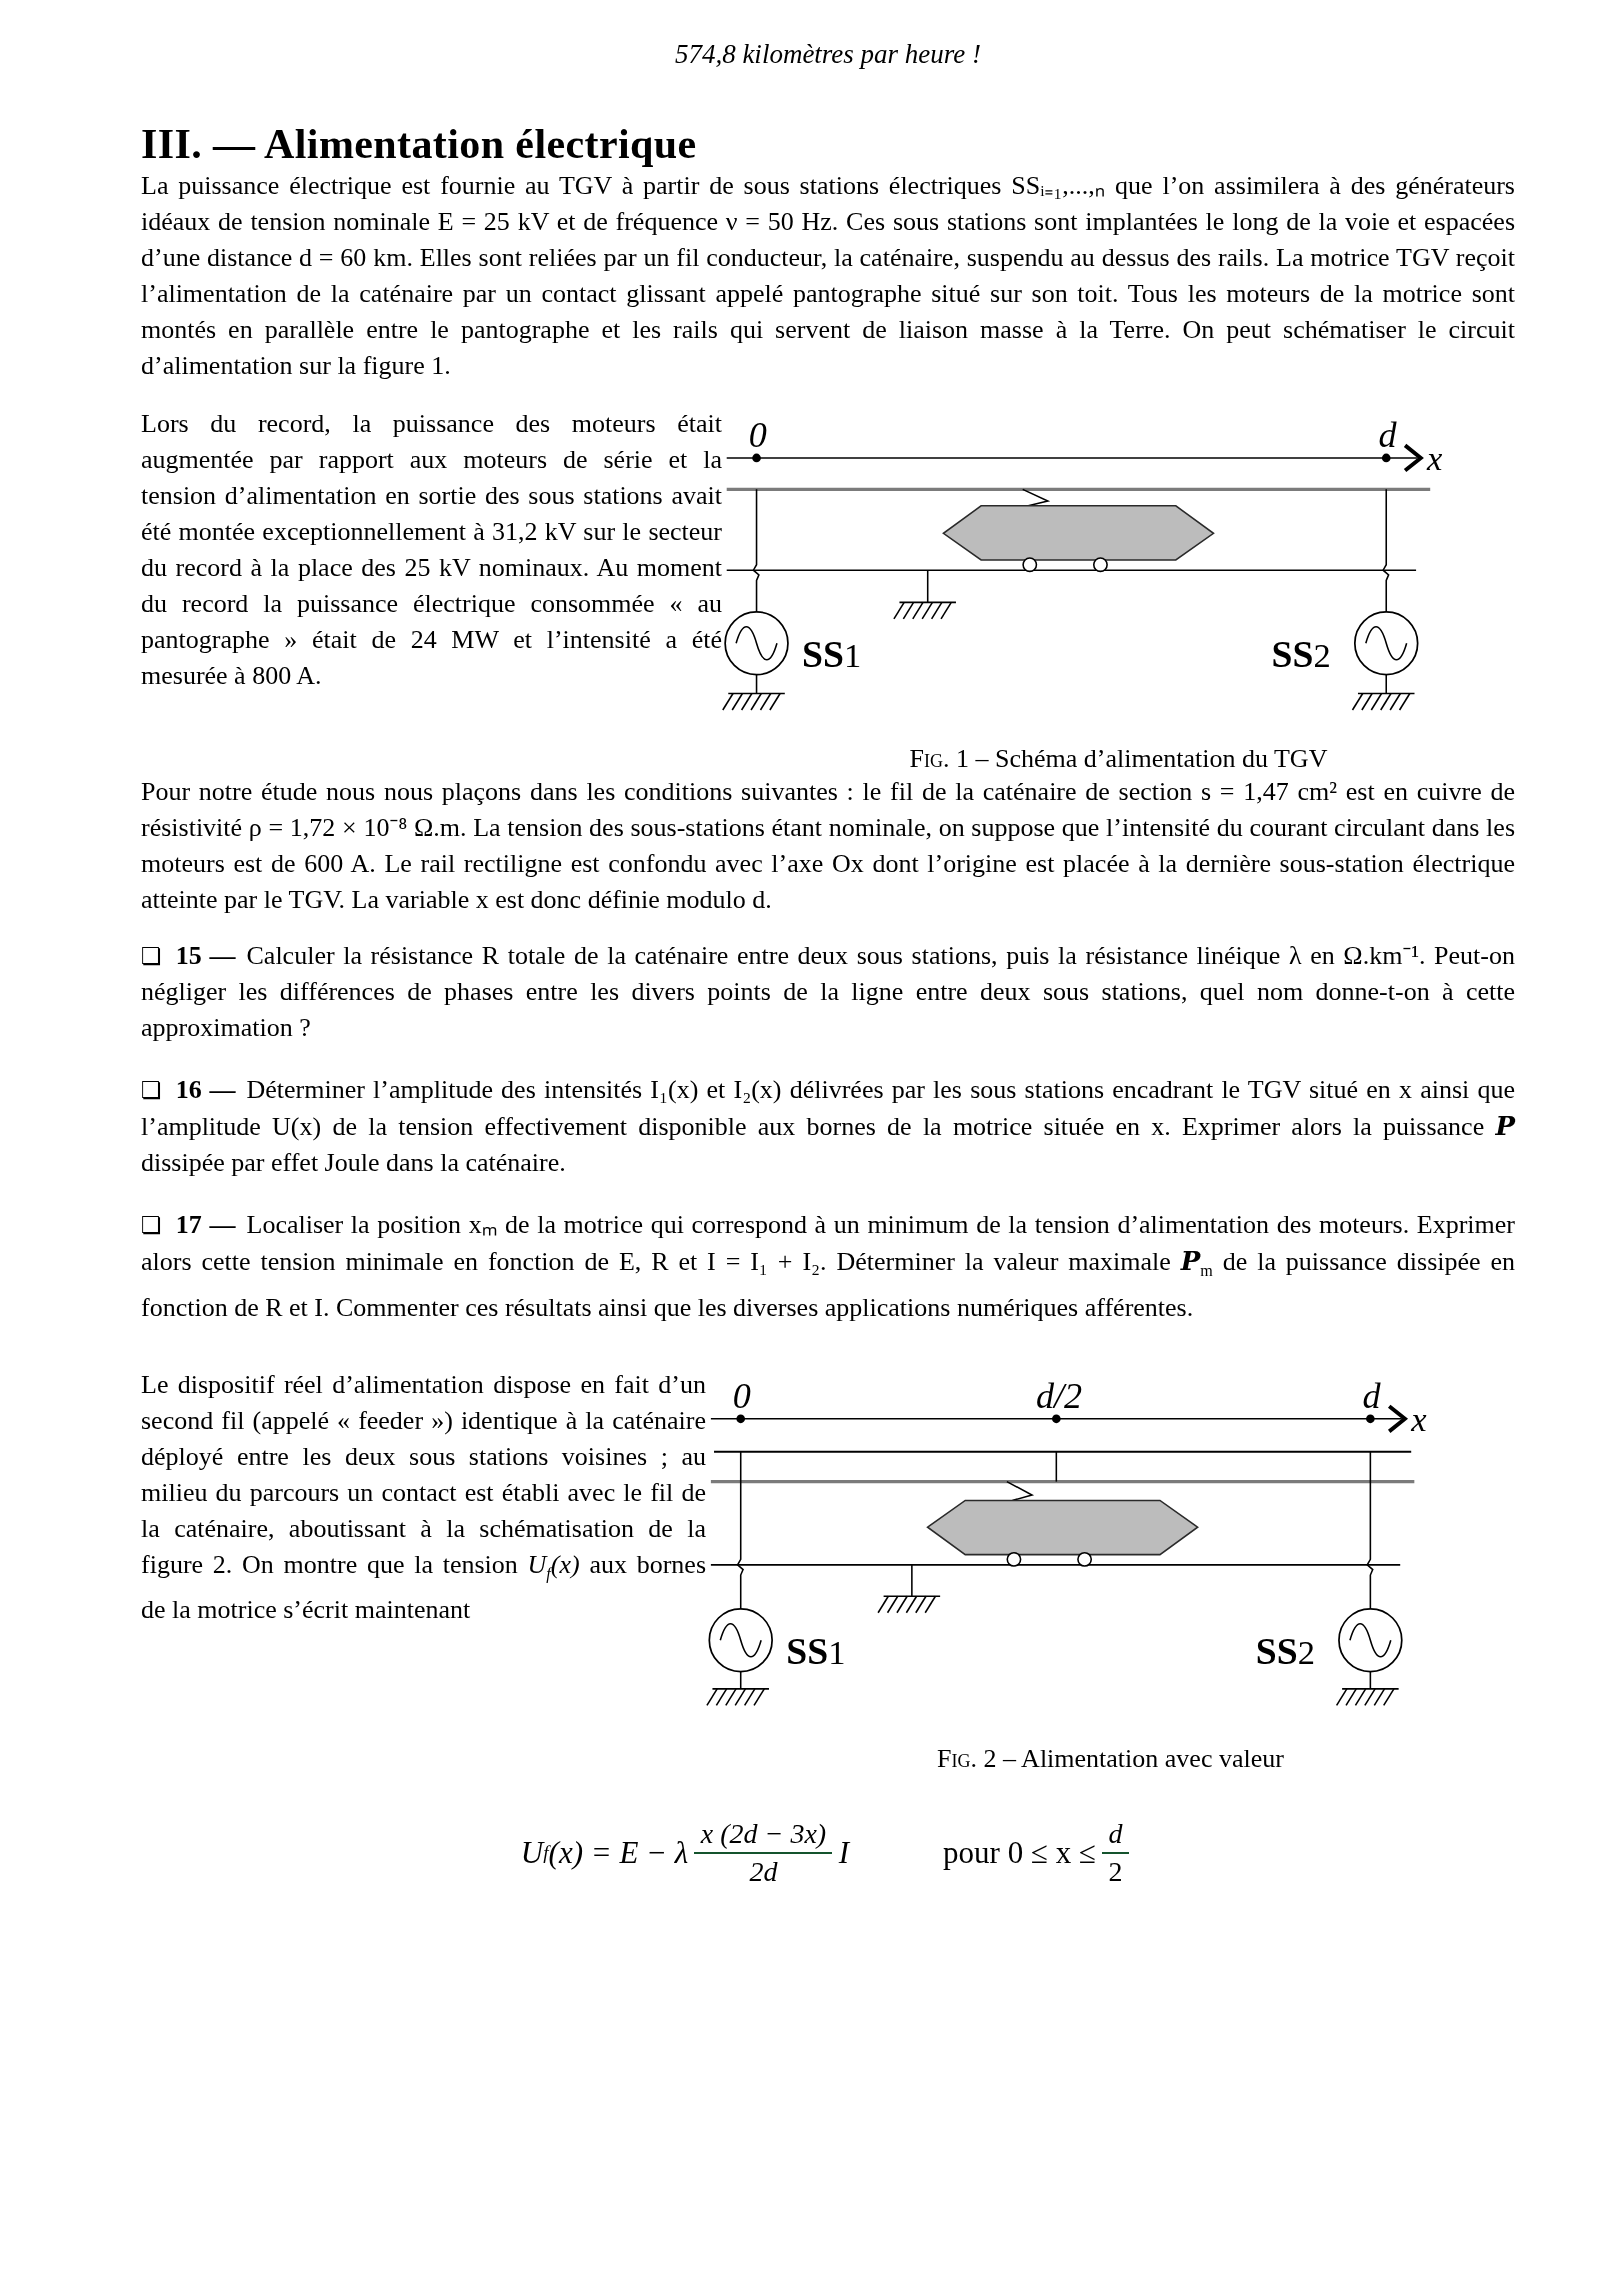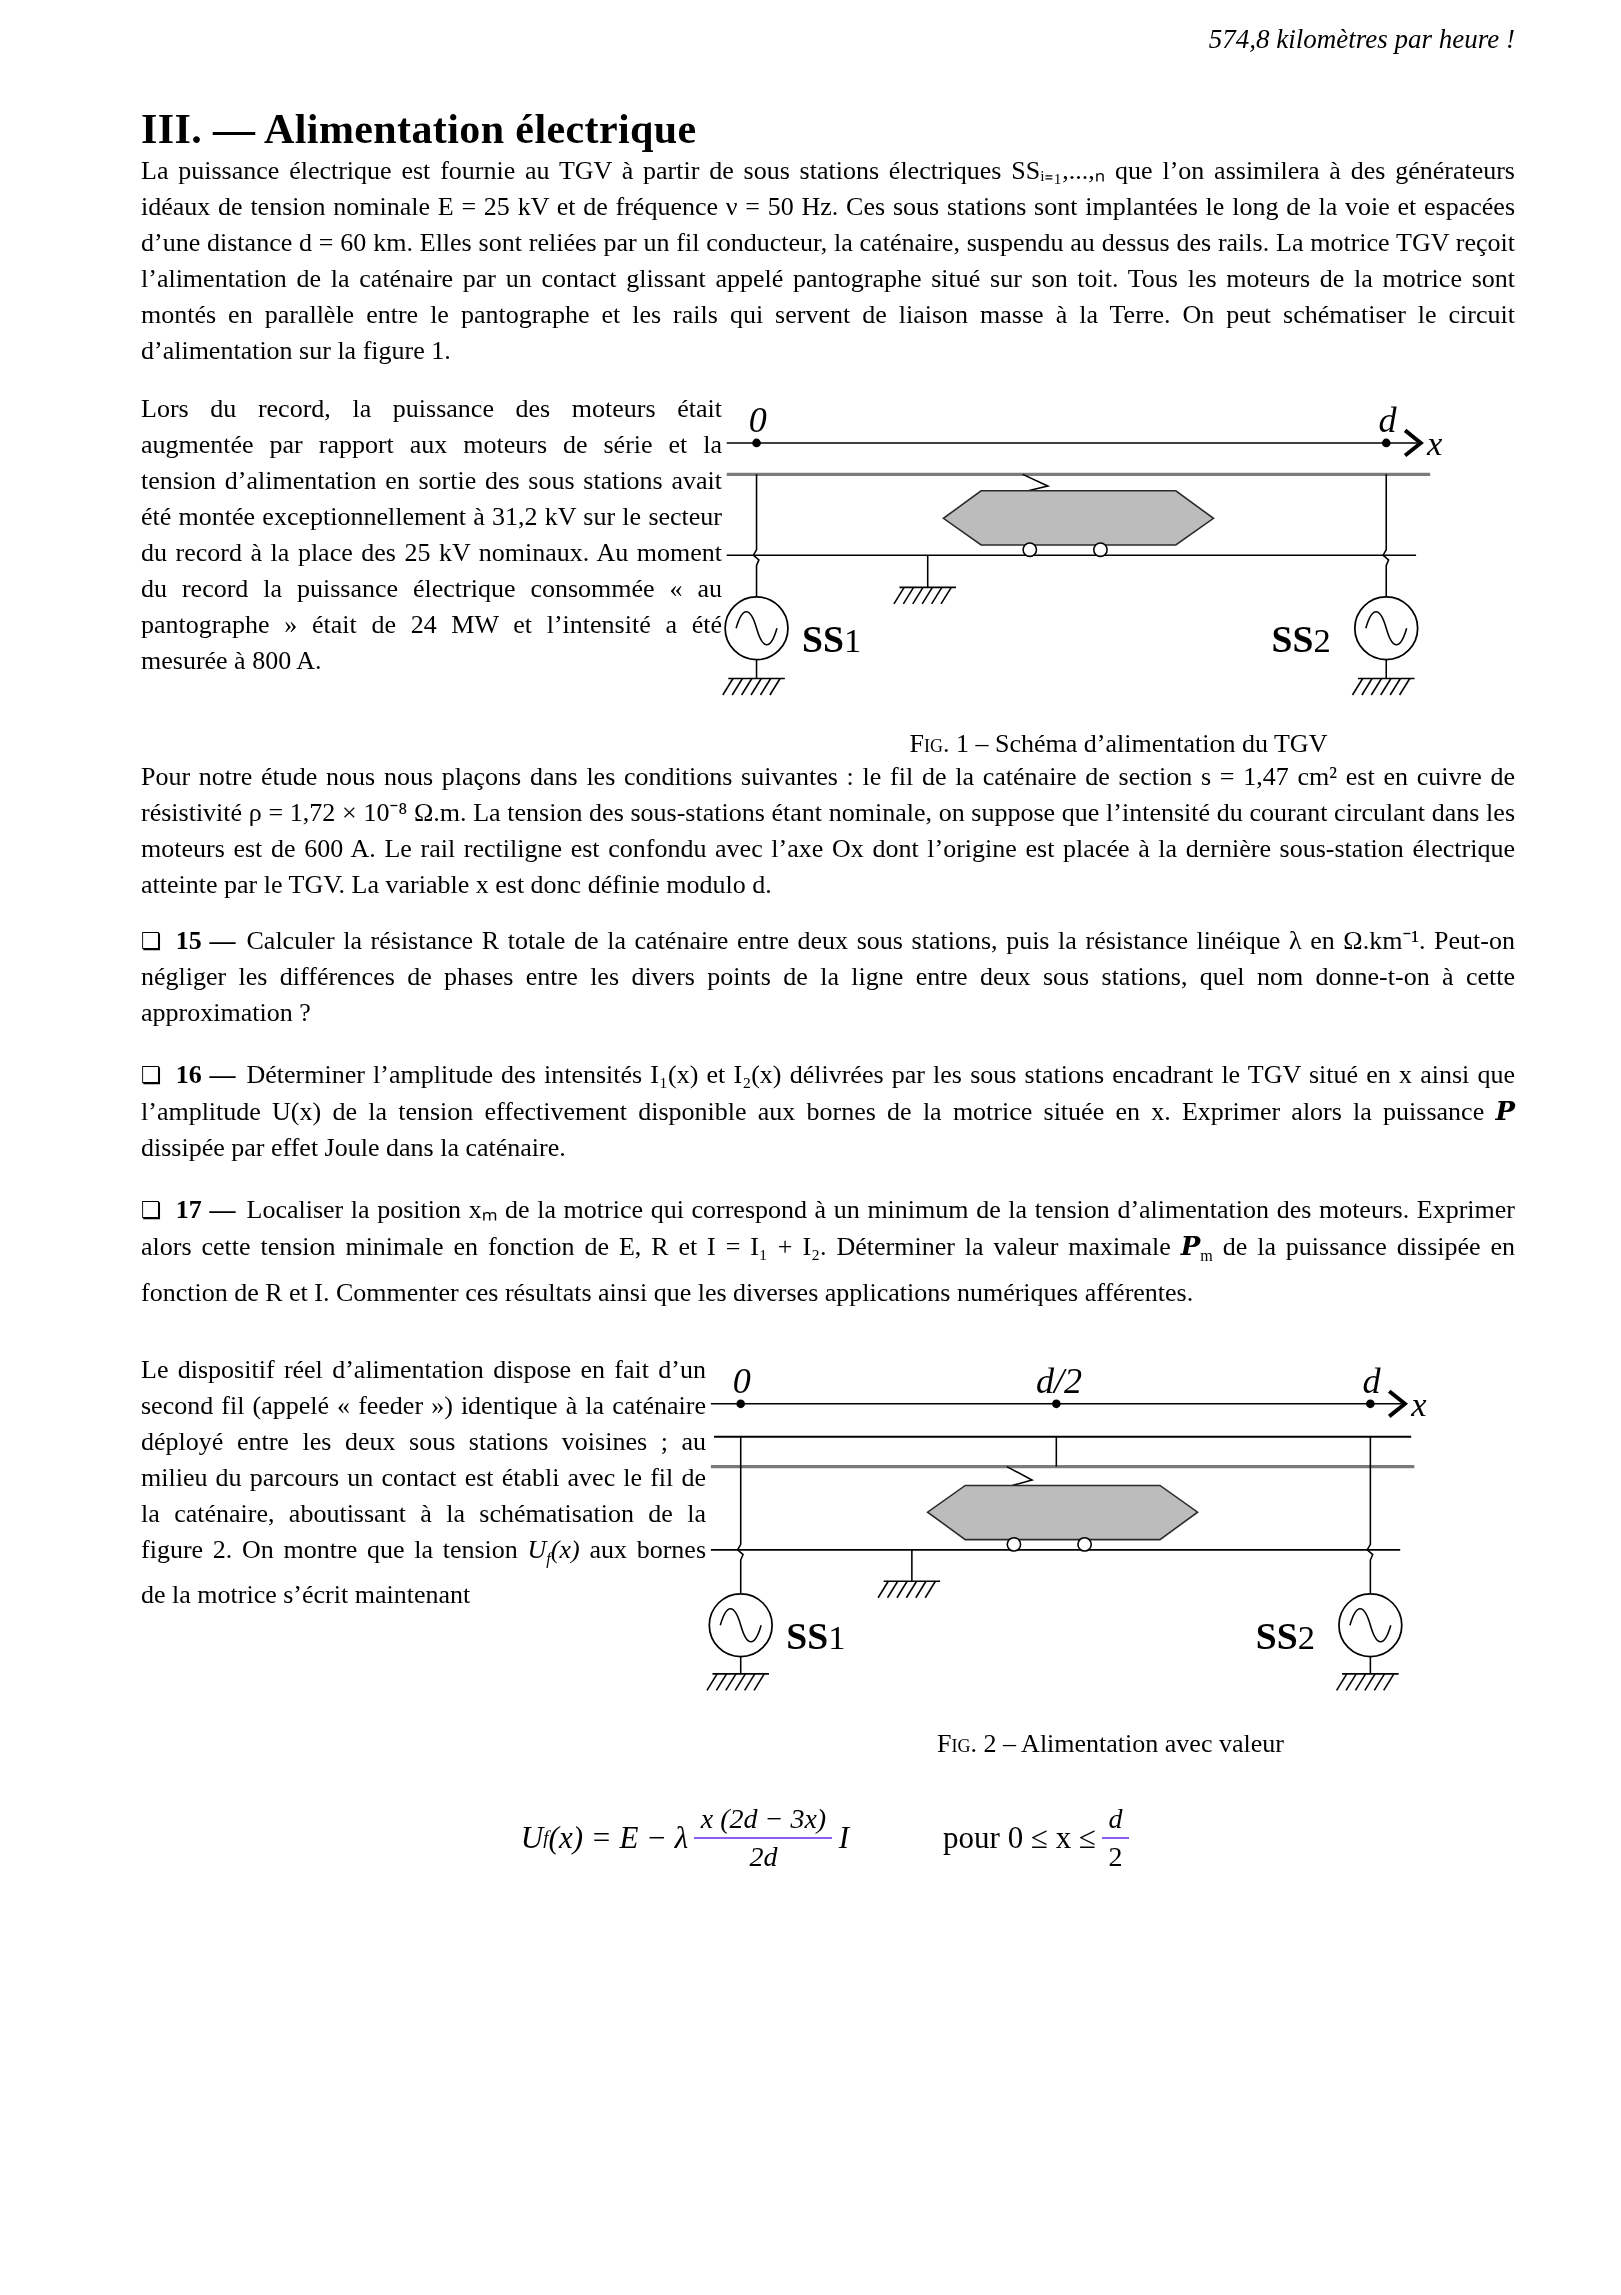--- a/index.html
+++ b/index.html
@@ -7,22 +7,22 @@
     position:relative;
     width:1622px;height:2295px;
     background:#ffffff;
     box-sizing:border-box;
     padding:0 107px 0 141px;
     font-family:"Liberation Serif", serif;
     color:#000;
     overflow:hidden;
   }
   .running-header{
-    padding-top:24px;
-    text-align:right;
+    padding-top:39px;
+    text-align:center;
     font-style:italic;
     font-size:27px;
   }
   h1.title{
     margin:50px 0 0 0;
     font-size:42px;
     font-weight:bold;
     letter-spacing:0.4px;
   }
   p.body{
@@ -69,21 +69,21 @@
     font-size:31px;
   }
   .math{display:inline-flex;align-items:center;}
   .it{font-style:italic;}
   .frac{
     display:inline-flex;flex-direction:column;
     text-align:center;vertical-align:middle;
     margin:0 6.3px;
     font-size:28px;
   }
-  .frac .num{border-bottom:2px solid #8b5cf6;padding:0 6.3px 2.4px 6.3px;}
+  .frac .num{border-bottom:2px solid #14532d;padding:0 6.3px 2.4px 6.3px;}
   .frac .den{padding-top:2.4px;}
   .page-footer{
     position:absolute;left:0;right:0;bottom:44px;
     text-align:center;
     font-weight:bold;font-size:27px;
   }
   
   .ln{stroke:#000;stroke-width:2;fill:none;}
   .ln-thick{stroke:#000;stroke-width:2.4;fill:none;}
   .catenary{stroke:#7b7b7b;stroke-width:4;fill:none;}

